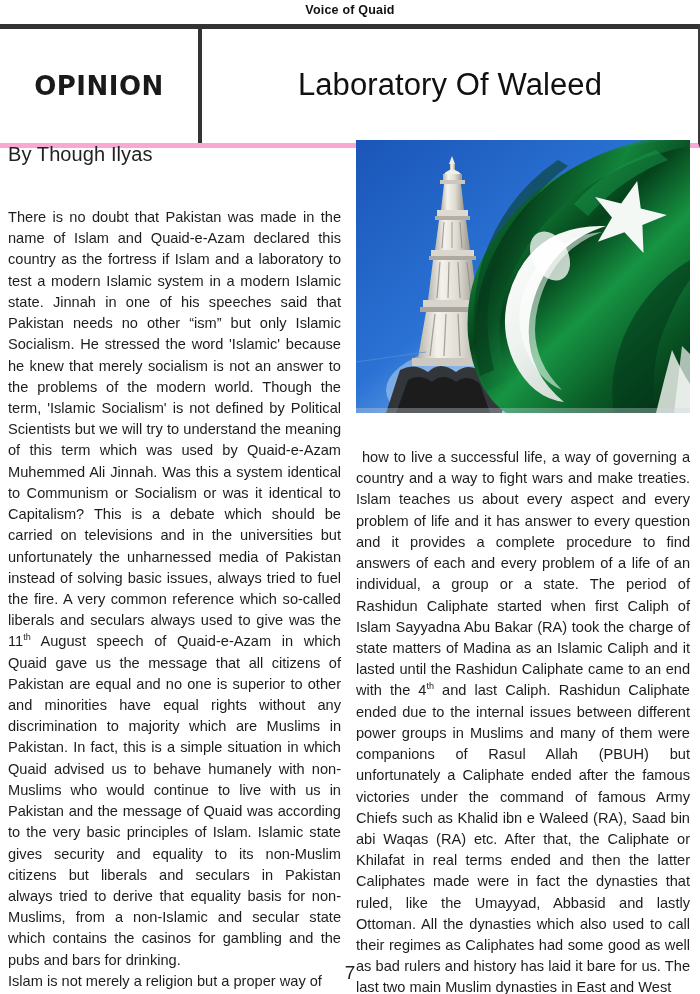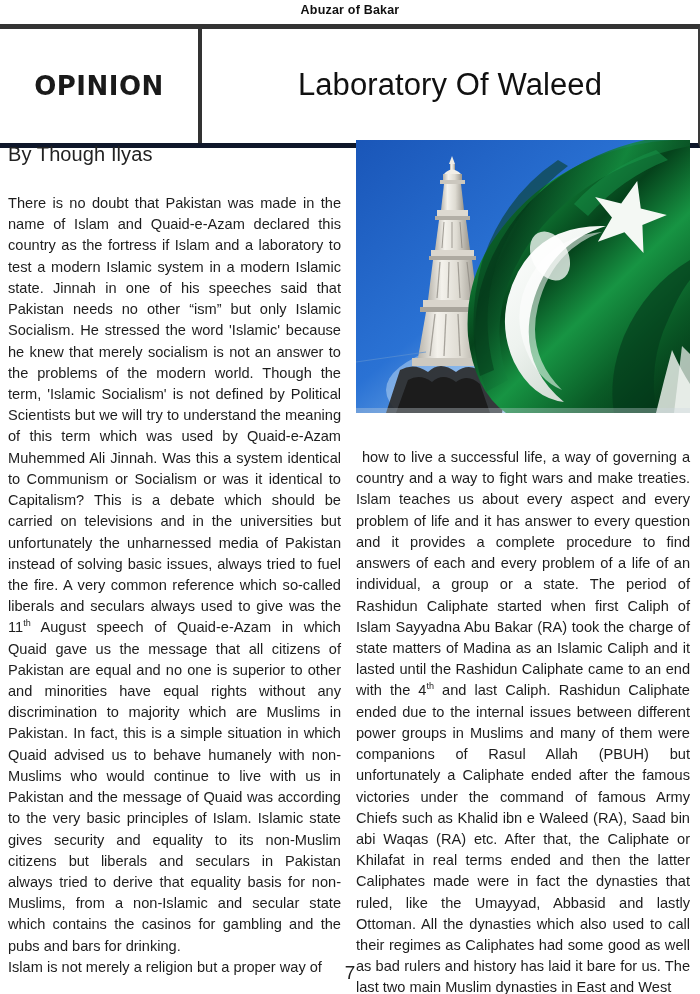--- a/index.html
+++ b/index.html
@@ -31,21 +31,21 @@
   .running-head .rh-light  { font-weight: bold; }
 
   
   .masthead {
     position: absolute;
     left: 0;
     top: 24px;
     width: 700px;
     height: 124px;
     border-top: 5px solid #333333;
-    border-bottom: 5px solid #0f172a;
+    border-bottom: 5px solid #f9a8d4;
     border-right: 2px solid #3a3a3a;
     display: flex;
     background: #fff;
   }
   .masthead-section {
     width: 202px;
     flex: 0 0 202px;
     border-right: 4px solid #333333;
     display: flex;
     align-items: center;
@@ -103,21 +103,21 @@
     position: absolute;
     font-size: 14.6px;
     line-height: 1.455;
     text-align: justify;
     text-justify: inter-word;
     color: #1d1d1d;
     hyphens: none;
   }
   .col-left {
     left: 8px;
-    top: 193px;
+    top: 207px;
     width: 333px;
   }
   .col-right {
     left: 356px;
     top: 447px;
     width: 334px;
   }
   .col p { margin: 0; }
   .col p + p { margin-top: 0px; }
   .indent-lead { text-indent: 6px; }
@@ -136,21 +136,21 @@
     width: 700px;
     text-align: center;
     font-size: 19px;
     color: #222;
   }
 </style>
 </head>
 <body>
 
 <div class="running-head">
-  <span class="rh-strong">Abuzar</span><span class="rh-light"> of </span><span class="rh-strong">Bakar</span>
+  <span class="rh-strong">Voice</span><span class="rh-light"> of </span><span class="rh-strong">Quaid</span>
 </div>
 
 <div class="masthead">
   <div class="masthead-section">
     <div class="section-label">OPINION</div>
   </div>
   <div class="masthead-title">
     <div class="headline-line">Laboratory Of Waleed</div>
   </div>
 </div>

